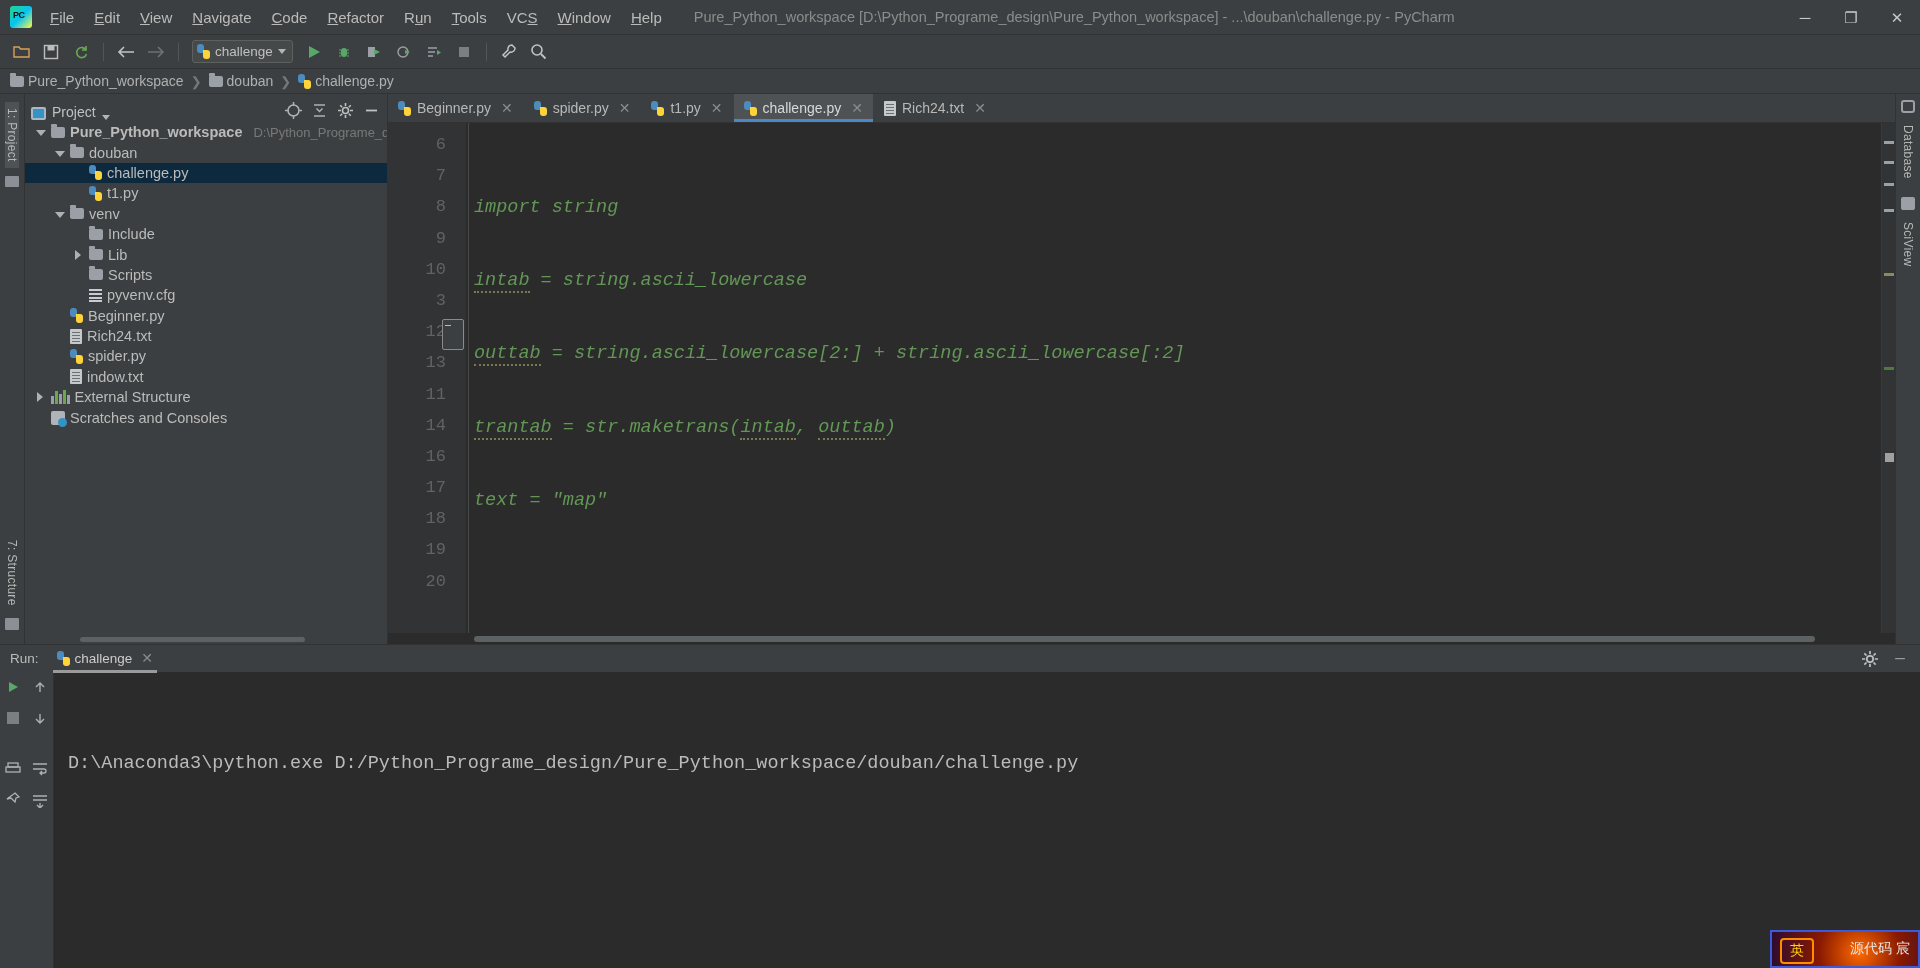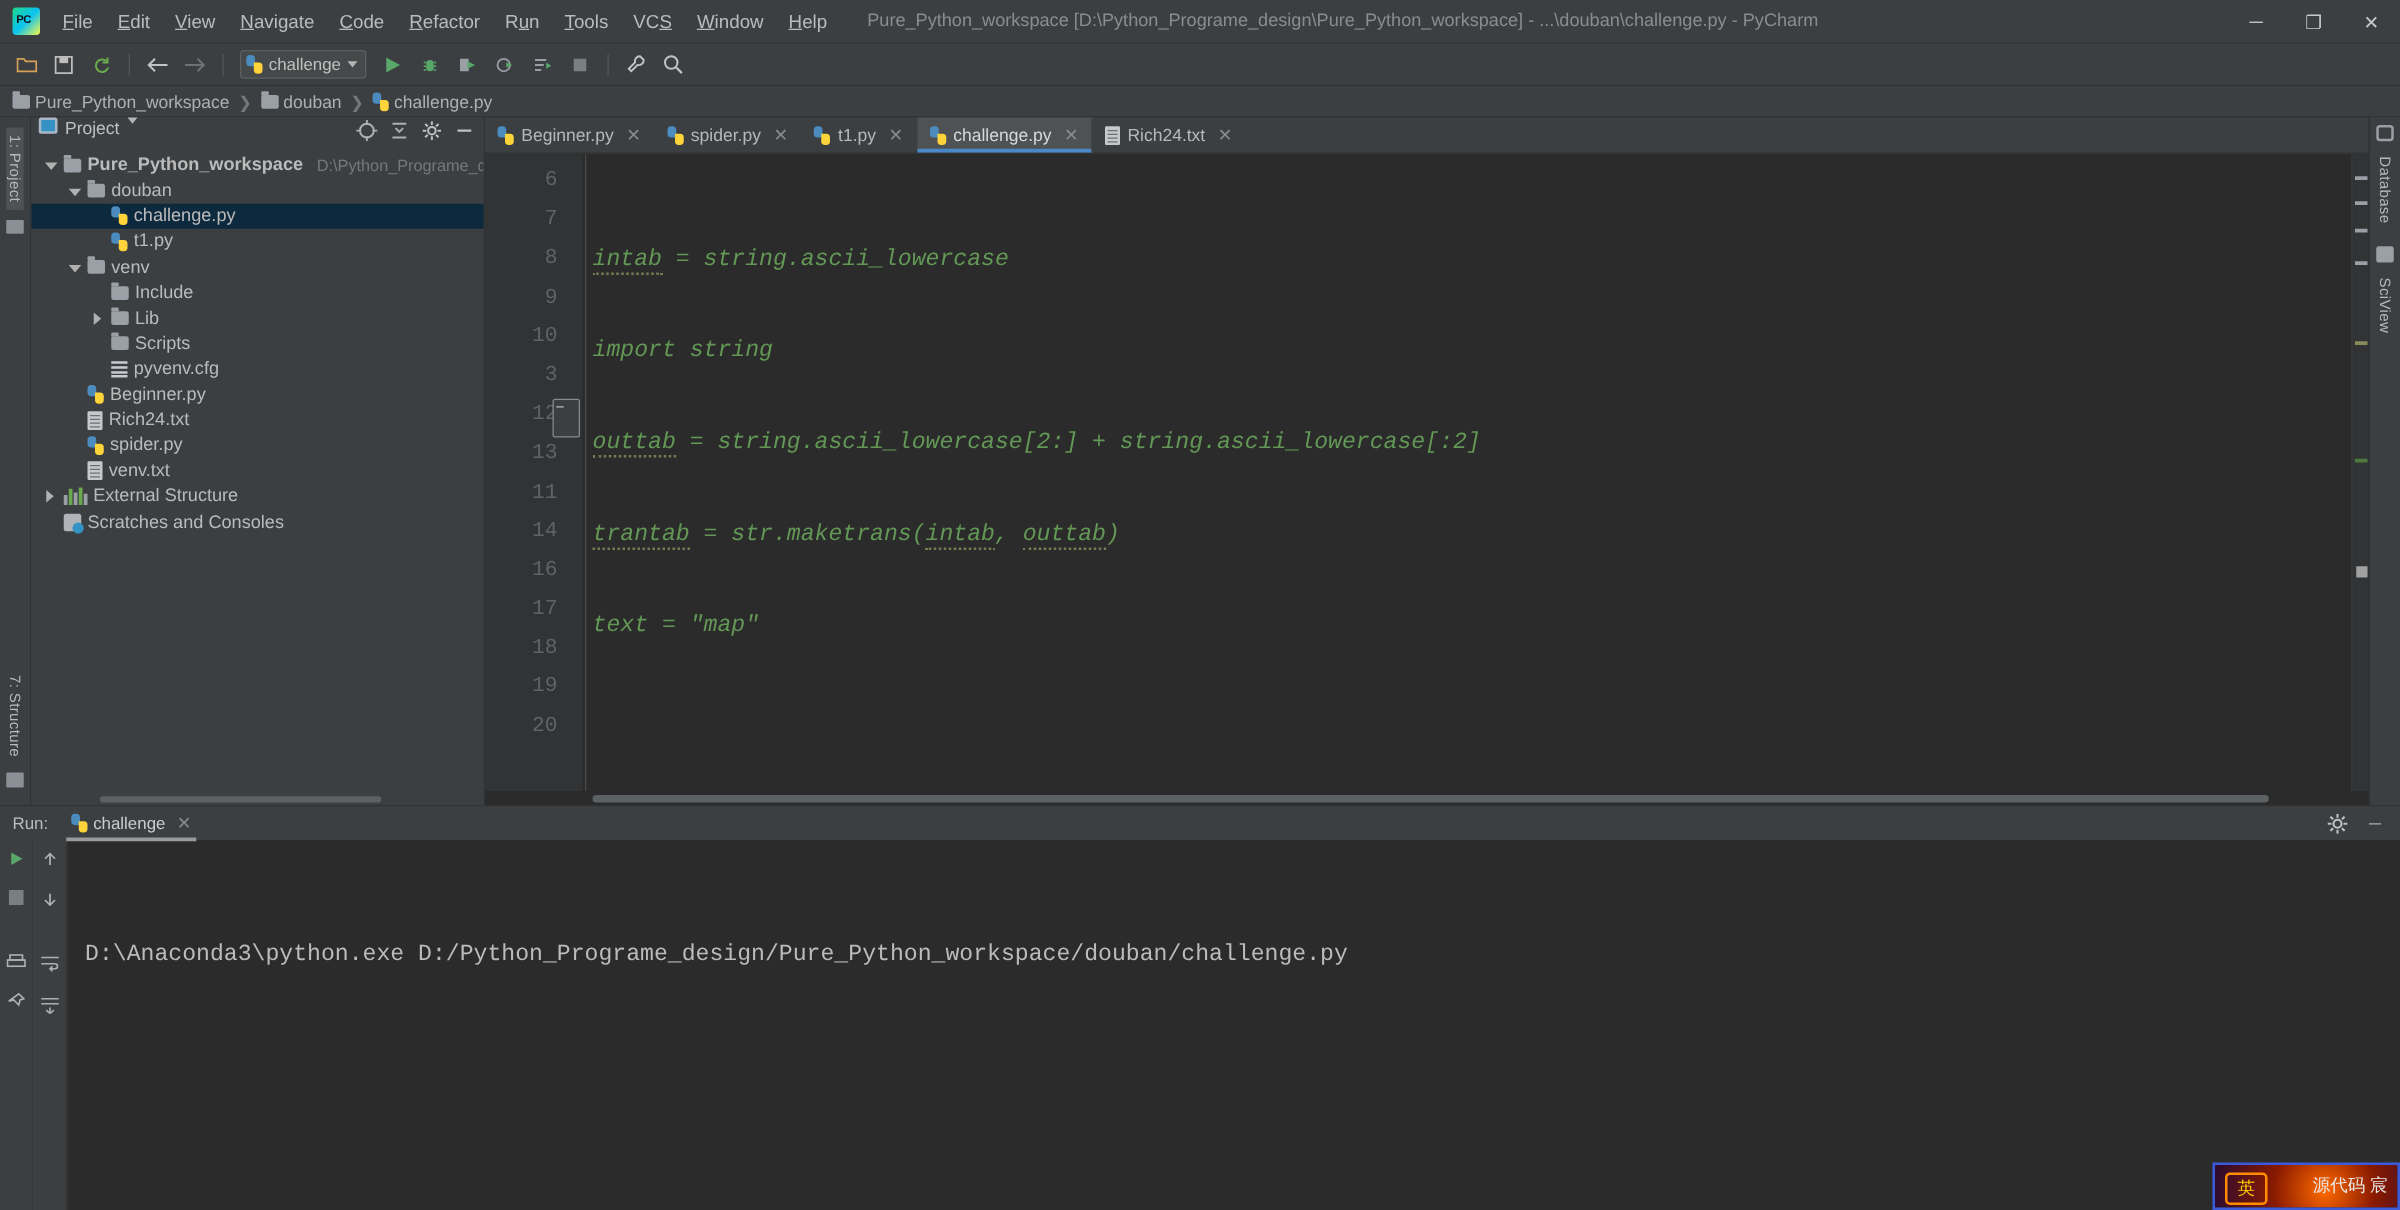--- a/index.html
+++ b/index.html
@@ -95,21 +95,21 @@
     writing-mode: vertical-rl; font-size: 12px; color: #b8b8b8; letter-spacing: .3px;
     padding: 6px 0; white-space: nowrap;
   }
   .rail-label.sel { background: #4e5254; }
 
   .project-pane {
     width: 363px; background: #3c3f41; display: flex; flex-direction: column;
     border-right: 1px solid #323232;
   }
   .pane-header {
-    height: 26px; display: flex; align-items: flex-start; padding: 0 6px; gap: 6px;
+    height: 26px; display: flex; align-items: flex-end; padding: 0 6px; gap: 6px;
     font-size: 14px; color: #c0c0c0;
   }
   .pane-header .spacer { flex: 1; }
   .pane-ico {
     width: 20px; height: 20px; display: flex; align-items: center; justify-content: center;
     color: #b0b0b0;
   }
   .blue-sq {
     width: 15px; height: 13px; border: 2px solid #a9b7c6; background: #3592c4; border-radius: 2px;
   }
@@ -493,21 +493,21 @@
         <div class="trow">
           <span style="width:19px;flex:none"></span>
           <span class="nofold"></span>
           <span class="py-icon"></span>
           <span style="">spider.py</span>
         </div>
         <div class="trow">
           <span style="width:19px;flex:none"></span>
           <span class="nofold"></span>
           <span class="txt-icon"></span>
-          <span style="">venv.txt</span>
+          <span style="">indow.txt</span>
         </div>
         <div class="trow">
           <span style="width:0px;flex:none"></span>
           <span class="arrow-r"></span>
           <span class="lib-icon">
             <i style="height:8px"></i>
             <i style="height:13px;background:#6aa84f"></i>
             <i style="height:10px"></i>
             <i style="height:14px;background:#6aa84f"></i>
             <i style="height:9px"></i>
@@ -569,22 +569,22 @@
           <div>11</div>
           <div>14</div>
           <div>16</div>
           <div>17</div>
           <div>18</div>
           <div>19</div>
           <div>20</div>
         </div>
       <div class="code">
         <div class="vline" style="left:2px"></div>
+        <div class="ln"><span class="doc">import string</span></div>
         <div class="ln"><span class="doc"><span class="squig">intab</span> = string.ascii_lowercase</span></div>
-        <div class="ln"><span class="doc">import string</span></div>
         <div class="ln"><span class="doc"><span class="squig">outtab</span> = string.ascii_lowercase[2:] + string.ascii_lowercase[:2]</span></div>
         <div class="ln"><span class="doc"><span class="squig">trantab</span> = str.maketrans(<span class="squig">intab</span>, <span class="squig">outtab</span>)</span></div>
         <div class="ln"><span class="doc">text = "map"</span></div>
         <div class="ln"></div>
         
         
         
         
         
         

